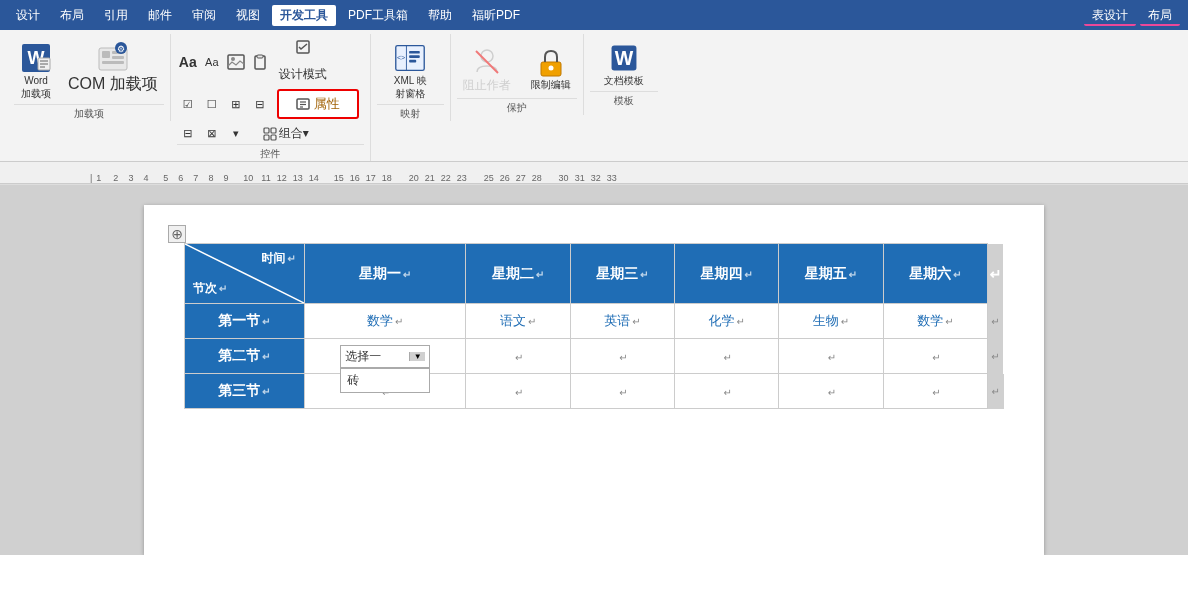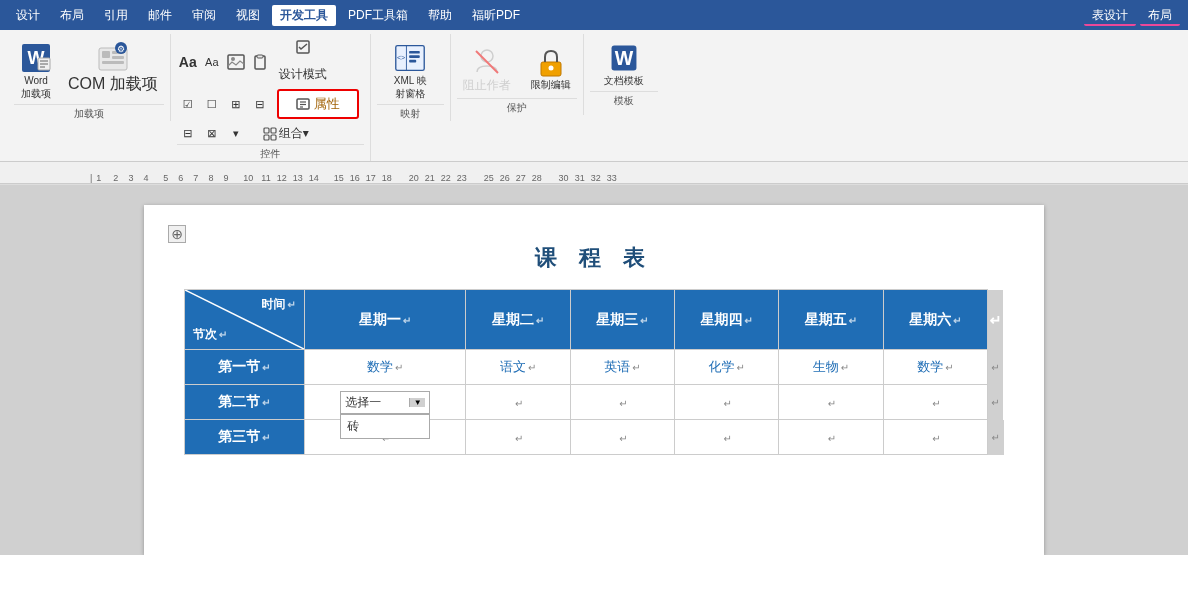--- a/index.html
+++ b/index.html
@@ -531,21 +531,20 @@
     </div>
   </div>
 </div>
 
 <div class="doc-area">
   <div class="doc-page">
 
     <div style="display:flex;align-items:center;margin-left:-16px;margin-bottom:0;">
       <div style="font-size:14px;color:#666;border:1px solid #aaa;width:18px;height:18px;display:flex;align-items:center;justify-content:center;cursor:move;background:#f0f0f0;">⊕</div>
     </div>
-    <div class="doc-title">课 程 表</div>
 
     <table class="schedule-table">
       <tbody>
 
         <tr class="header-row">
           <td class="diagonal-cell" style="width:120px;height:60px;">
             <svg style="position:absolute;top:0;left:0;width:100%;height:100%;" preserveAspectRatio="none">
               <line x1="0" y1="0" x2="100%" y2="100%" stroke="white" stroke-width="1.5"></line>
             </svg>
             <span class="diag-text-tl">时间<span class="ret-white">↵</span></span>

